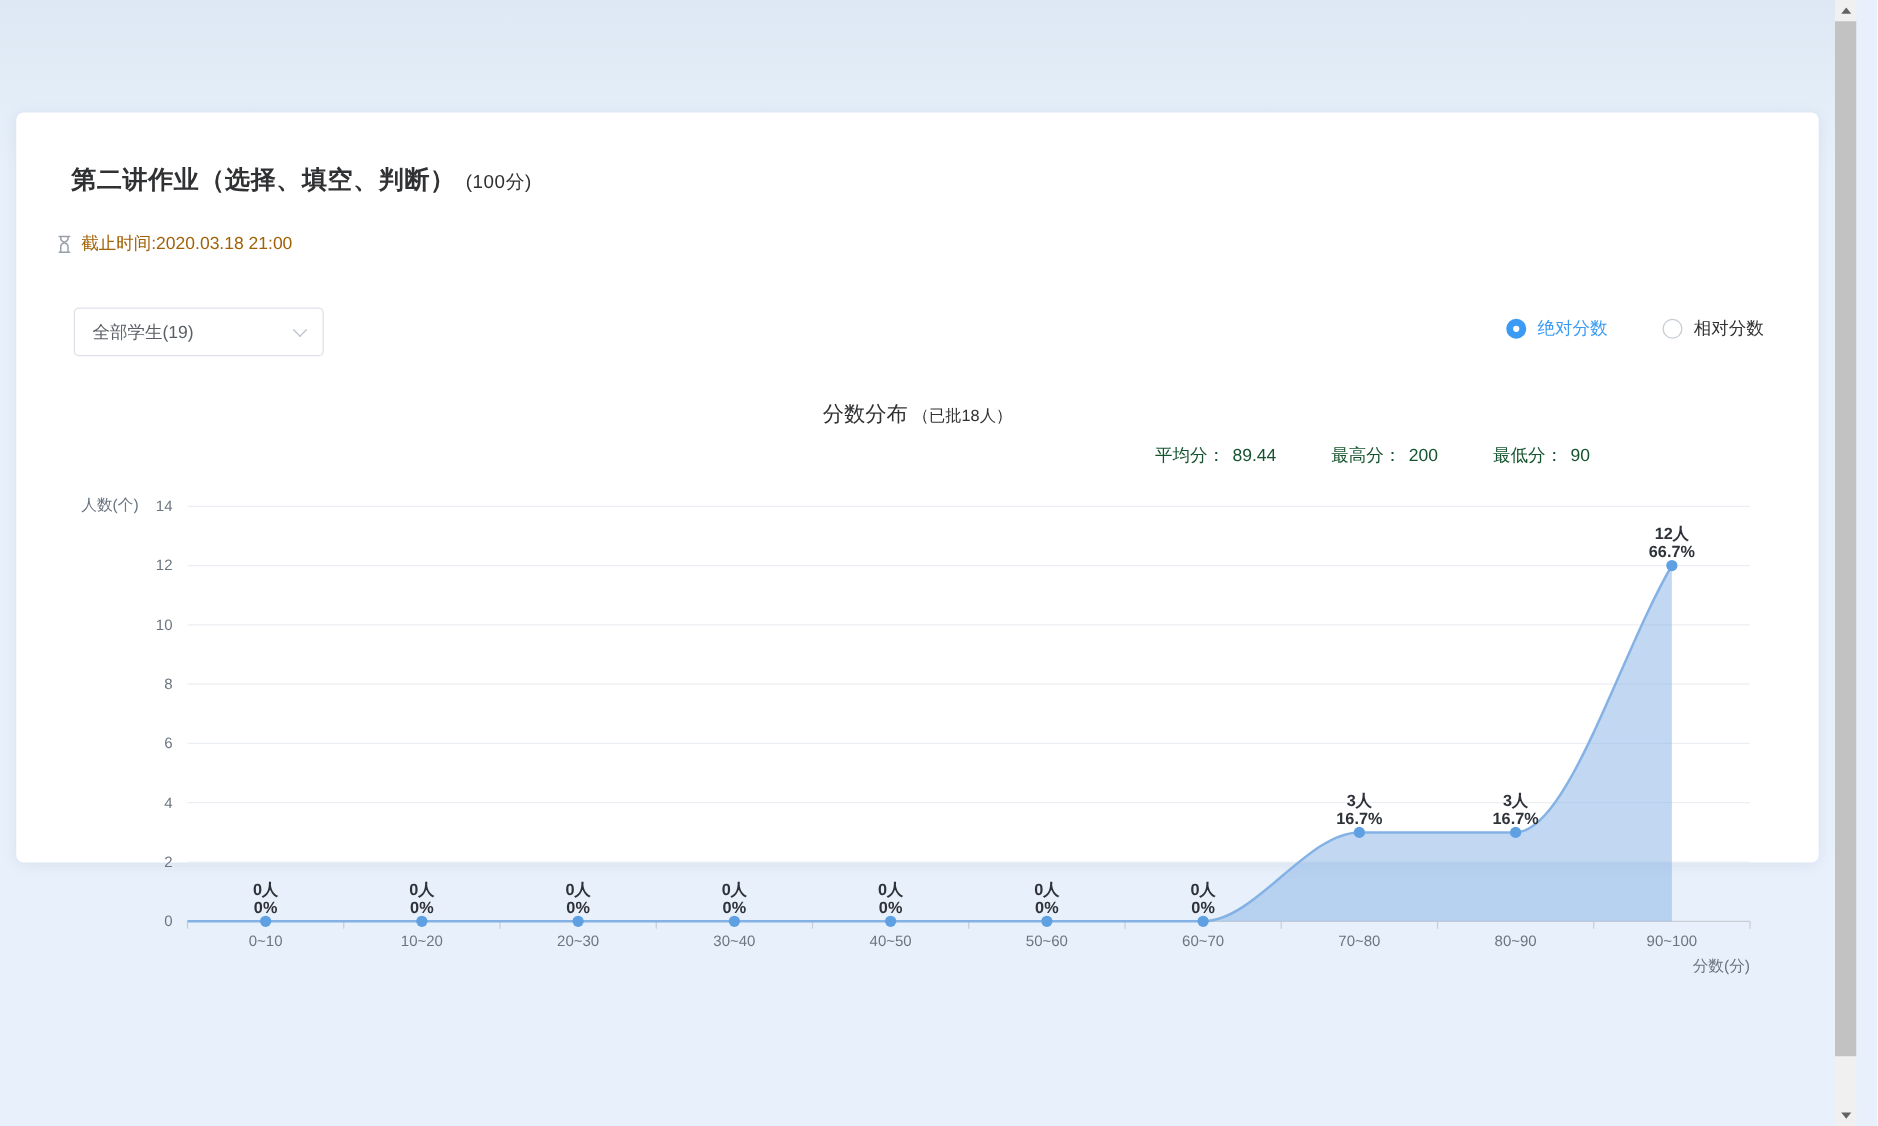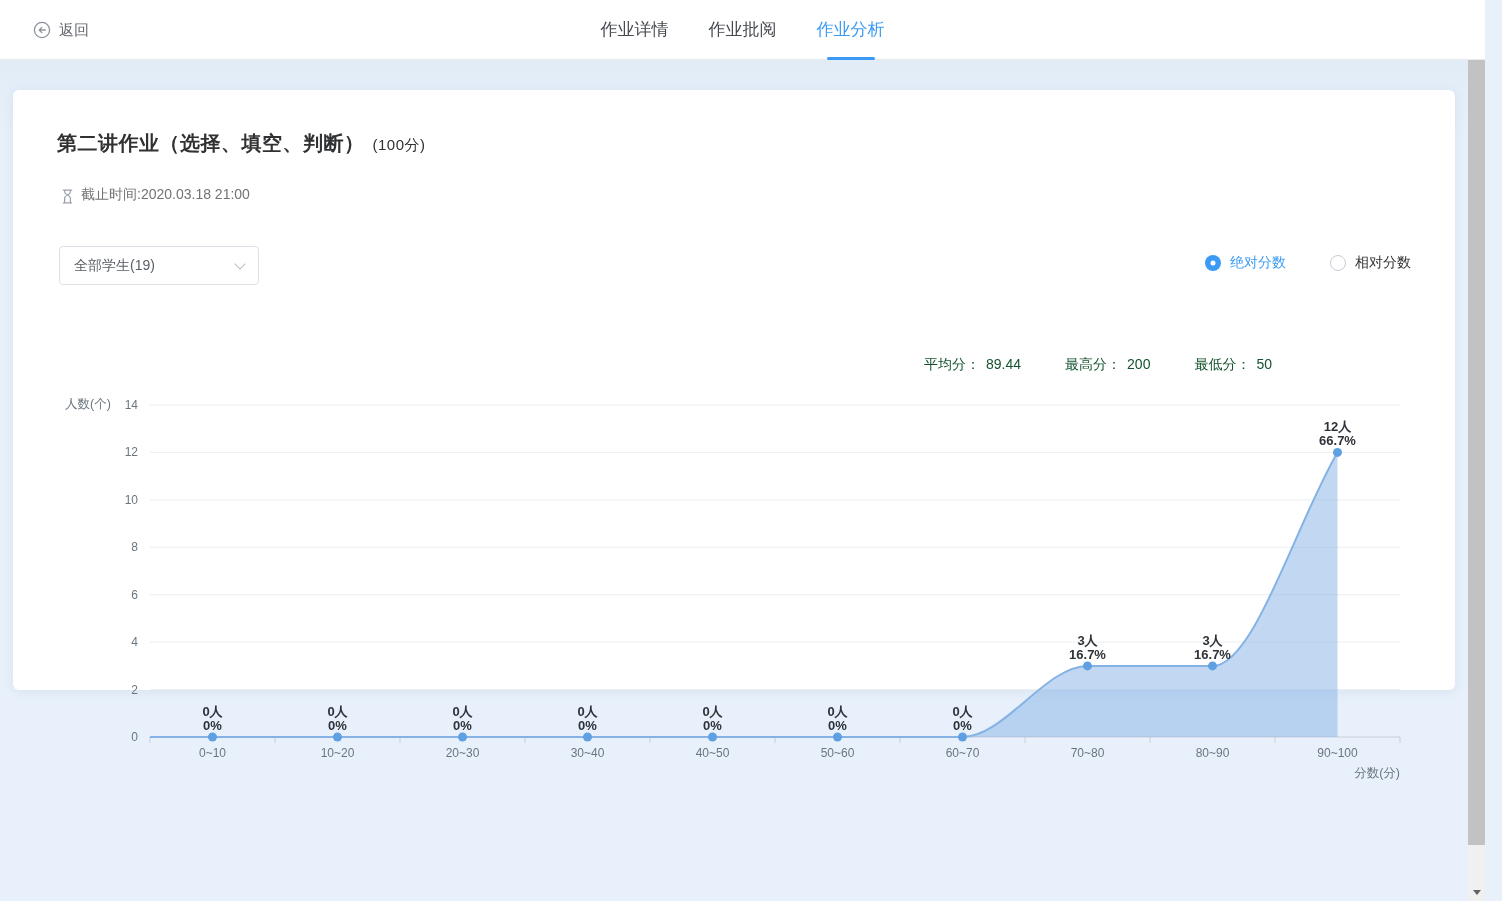--- a/index.html
+++ b/index.html
@@ -22,22 +22,22 @@
           bottom:0; width:48px; height:3px; background:#3b9bf4; border-radius:2px; }
 
   
   .card { position:absolute; left:13px; top:90px; width:1442px; height:600px; background:#fff;
           border-radius:6px; box-shadow:0 2px 12px rgba(110,135,170,.14); }
 
   .hw-title { position:absolute; left:44px; top:40px; font-size:20px; font-weight:600;
               color:#303133; letter-spacing:.5px; }
   .hw-score { font-size:15px; font-weight:400; margin-left:8px; }
 
-  .deadline { position:absolute; left:48px; top:96px; display:flex; align-items:flex-end; gap:7px;
-              font-size:14px; color:#737373; }
+  .deadline { position:absolute; left:32px; top:96px; display:flex; align-items:center; gap:7px;
+              font-size:14px; color:#a16207; }
 
   .select { position:absolute; left:46px; top:156px; width:200px; height:39px;
             border:1px solid #dde1e7; border-radius:4px; background:#fff; display:flex;
             align-items:center; padding:0 14px; font-size:14px; color:#5a5f66; cursor:pointer;text-align:center; }
   .chev { width:8px; height:8px; border-right:1.4px solid #bac0c9; border-bottom:1.4px solid #bac0c9;
           transform:rotate(45deg); margin-left:auto; margin-top:-4px; }
 
   .score-mode { position:absolute; top:164px; right:44px; display:flex; gap:44px;justify-content:space-between; }
   .radio-item { display:flex; align-items:center; gap:9px; font-size:14px; color:#303133; cursor:pointer; }
   .radio-dot { width:16px; height:16px; border-radius:50%; border:1px solid #c7ccd4; background:#fff; position:relative; }
@@ -66,34 +66,20 @@
   .tri-up { width:0; height:0; border-left:4px solid transparent; border-right:4px solid transparent;
             border-bottom:5px solid #636363; }
   .tri-down { width:0; height:0; border-left:4px solid transparent; border-right:4px solid transparent;
             border-top:5px solid #636363; }
 </style>
 </head>
 <body>
 
 <div class="page">
 
-  <header class="topbar">
-    <div class="back">
-      <svg width="18" height="18" viewBox="0 0 18 18">
-        <circle cx="9" cy="9" r="7.6" fill="none" stroke="#8d939c" stroke-width="1.3"></circle>
-        <path d="M12.2 9 H6.4 M8.8 6.4 L6.2 9 L8.8 11.6" fill="none" stroke="#8d939c" stroke-width="1.3" stroke-linecap="round" stroke-linejoin="round"></path>
-      </svg>
-      <span>返回</span>
-    </div>
-    <nav class="tabs">
-      <div class="tab">作业详情</div>
-      <div class="tab">作业批阅</div>
-      <div class="tab active">作业分析</div>
-    </nav>
-  </header>
 
   <section class="card">
 
     <h1 class="hw-title">
       <span>第二讲作业（选择、填空、判断）</span><span class="hw-score">(100分)</span>
     </h1>
 
     <div class="deadline">
       <svg width="13" height="15" viewBox="0 0 13 15">
         <path d="M2.3 1.2 H10.7 M2.3 13.8 H10.7 M3.6 1.2 V3 C3.6 6 9.4 6 9.4 9 V13.8 M9.4 1.2 V3 C9.4 6 3.6 6 3.6 9 V13.8" fill="none" stroke="#9aa0a9" stroke-width="1.2" stroke-linecap="round"></path>
@@ -110,30 +96,33 @@
       <label class="radio-item checked">
         <span class="radio-dot"></span>
         <span class="radio-label">绝对分数</span>
       </label>
       <label class="radio-item">
         <span class="radio-dot"></span>
         <span class="radio-label">相对分数</span>
       </label>
     </div>
 
+    <div class="chart-title">
+      <span>分数分布</span><span class="chart-sub">（已批18人）</span>
+    </div>
 
     <div class="stats">
       <div class="stat">
         <span>平均分：</span><span class="v">89.44</span>
       </div>
       <div class="stat">
         <span>最高分：</span><span class="v">200</span>
       </div>
       <div class="stat">
-        <span>最低分：</span><span class="v">50</span>
+        <span>最低分：</span><span class="v">90</span>
       </div>
     </div>
 
     <svg class="chart" width="1360" height="400" viewBox="0 0 1360 400">
         <line x1="90" x2="1340" y1="299.6" y2="299.6" stroke="#ebeef2" stroke-width="1"></line>
         <line x1="90" x2="1340" y1="252.1" y2="252.1" stroke="#ebeef2" stroke-width="1"></line>
         <line x1="90" x2="1340" y1="204.7" y2="204.7" stroke="#ebeef2" stroke-width="1"></line>
         <line x1="90" x2="1340" y1="157.3" y2="157.3" stroke="#ebeef2" stroke-width="1"></line>
         <line x1="90" x2="1340" y1="109.9" y2="109.9" stroke="#ebeef2" stroke-width="1"></line>
         <line x1="90" x2="1340" y1="62.4" y2="62.4" stroke="#ebeef2" stroke-width="1"></line>

